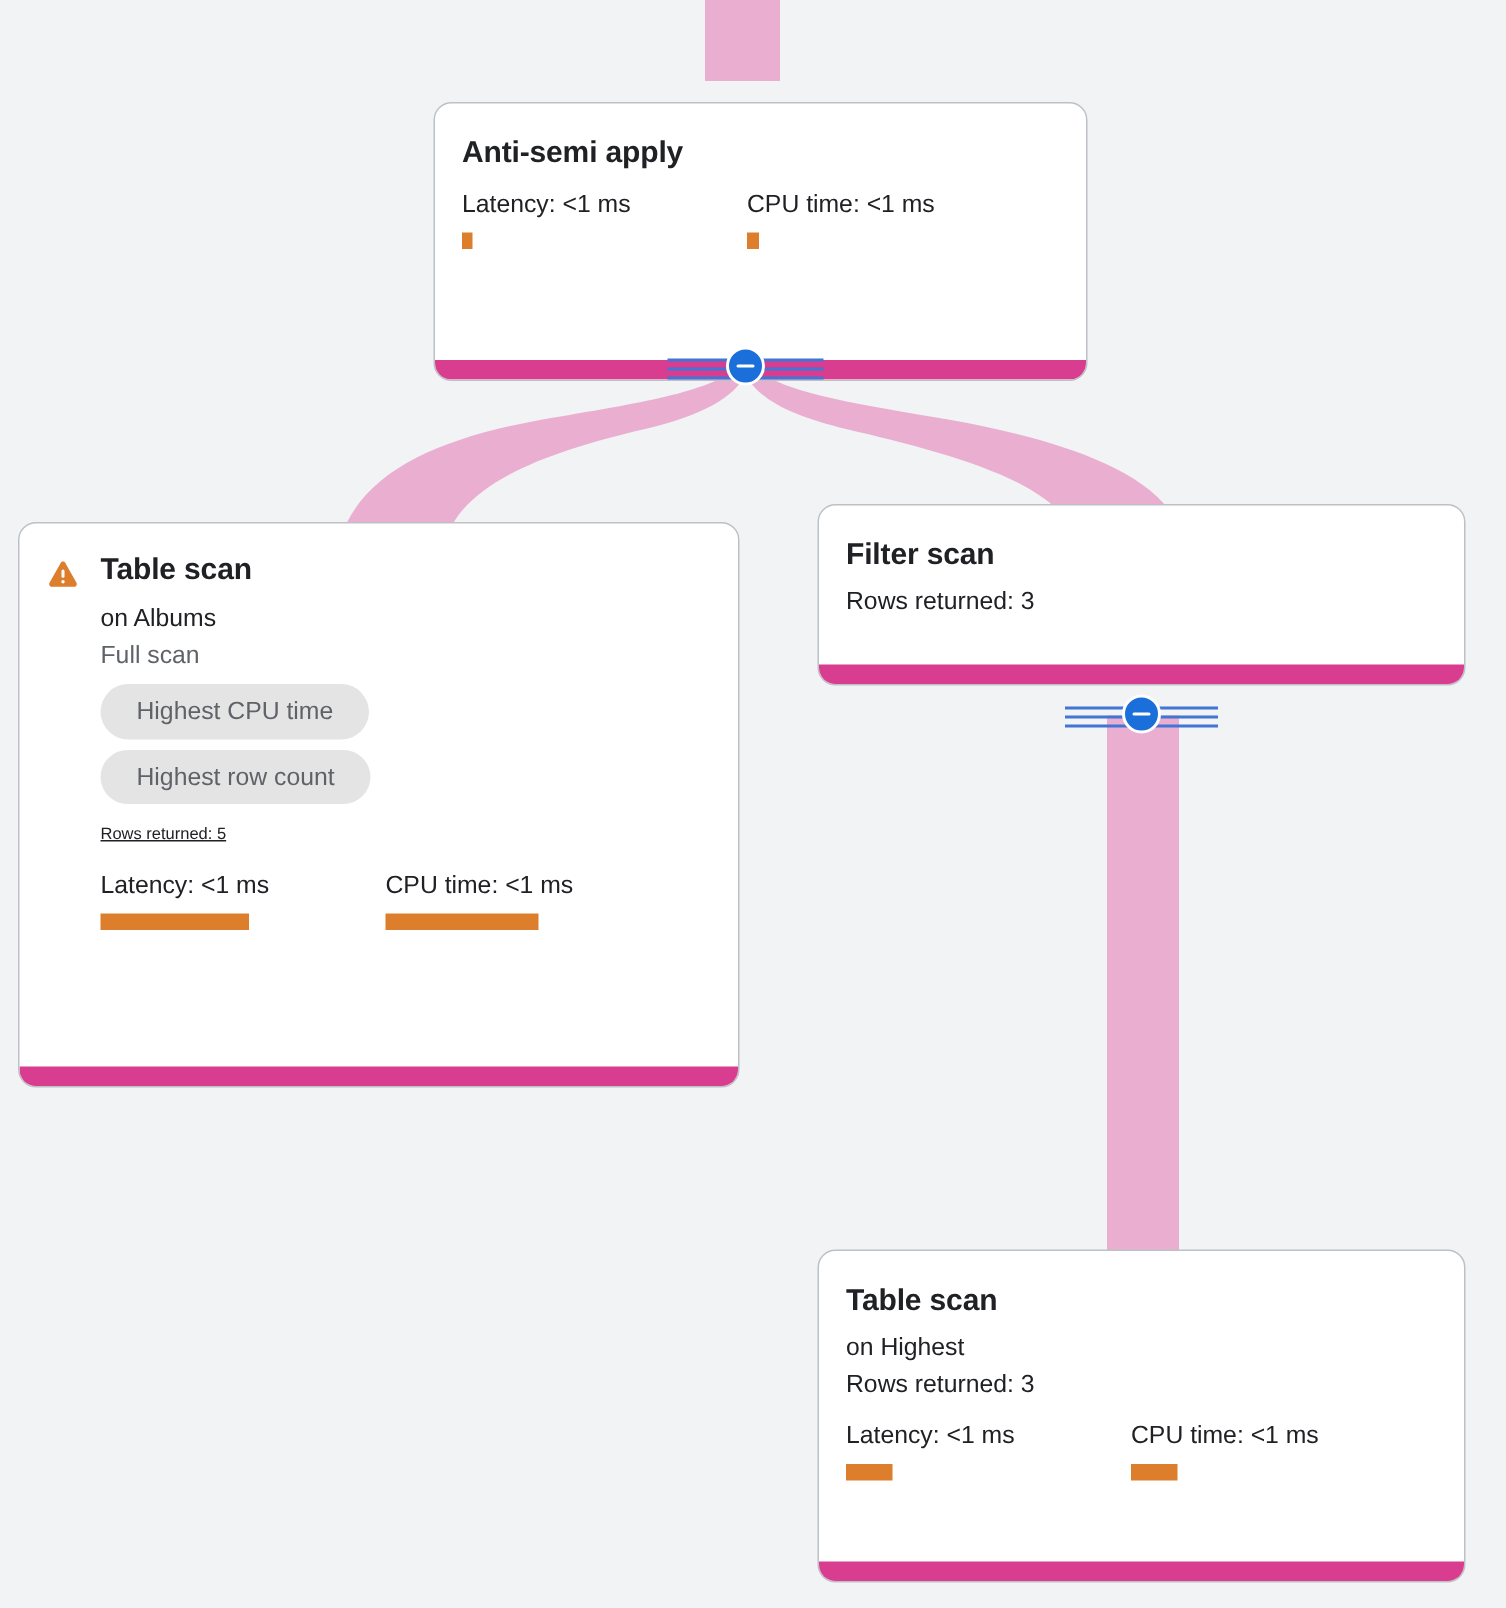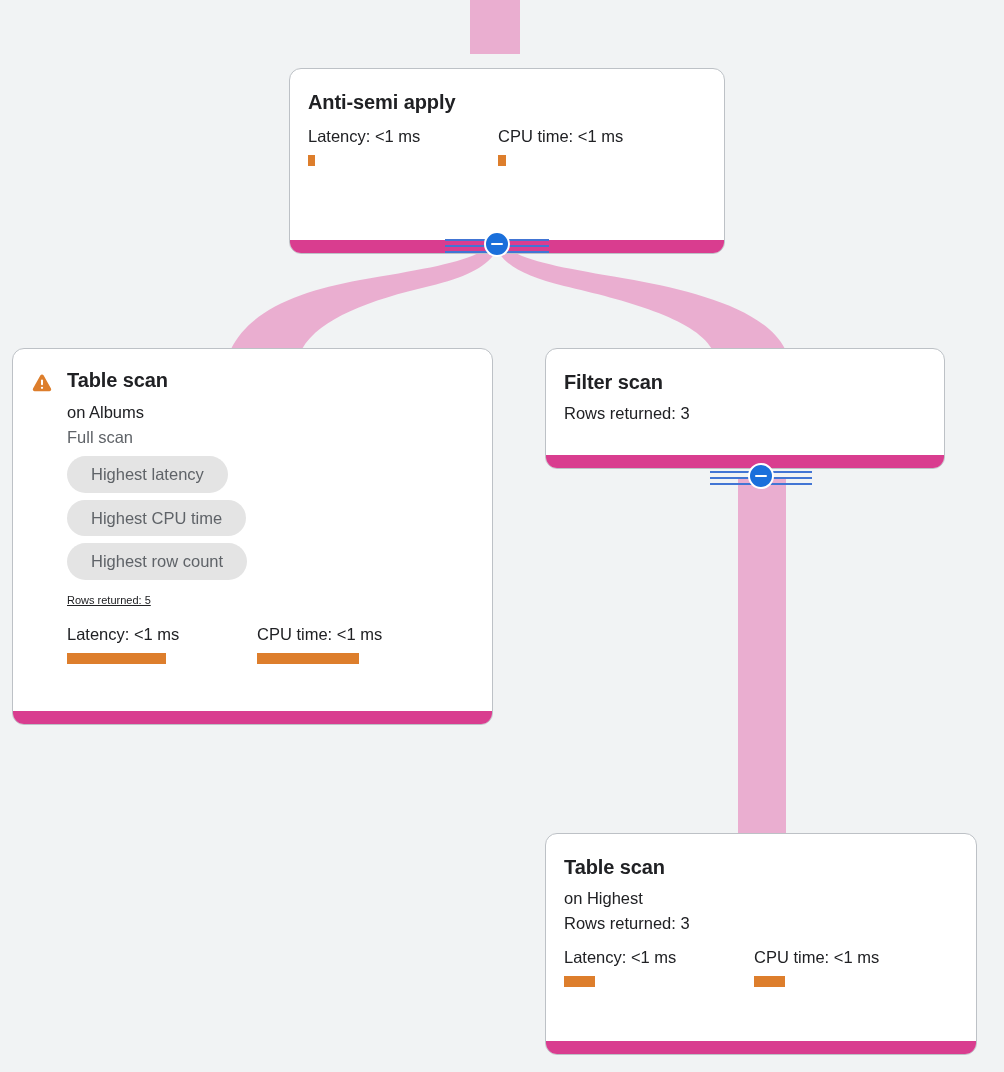--- a/index.html
+++ b/index.html
@@ -133,21 +133,21 @@
 
   
   #node-anti-semi-apply { left: 277px; top: 68px; width: 436px; height: 186px; margin-left: 12px; }
   #node-anti-semi-apply .node-body { padding: 20px 18px 8px 18px; }
   #node-anti-semi-apply .metric-a { width: 190px; }
 
   #node-table-scan-singers { left: 12px; top: 348px; width: 481px; height: 377px; }
   #node-table-scan-singers .node-body { padding: 18px 18px 8px 18px; }
   #node-table-scan-singers .metric-a { width: 190px; }
 
-  #node-filter-scan { left: 545px; top: 348px; width: 400px; height: 121px; }
+  #node-filter-scan { left: 545px; top: 336px; width: 432px; height: 121px; }
   #node-filter-scan .node-body { padding: 20px 18px 10px 18px; }
 
   #node-table-scan-albums { left: 545px; top: 833px; width: 432px; height: 222px; }
   #node-table-scan-albums .node-body { padding: 20px 18px 8px 18px; }
   #node-table-scan-albums .metric-a { width: 190px; }
 
   
   .toggle {
     position: absolute;
     z-index: 6;
@@ -250,21 +250,20 @@
                    c-0.36 -0.60 -0.37 -1.33 -0.02 -1.95 l8.10 -14.4 C10.65 2.98 11.28 2.6 12.0 2.6 Z" fill="#dd7e2c"></path>
           <rect x="10.9" y="8.3" width="2.2" height="6.1" rx="1.1" fill="#ffffff"></rect>
           <circle cx="12" cy="17.3" r="1.25" fill="#ffffff"></circle>
         </svg>
         <div class="node-title">Table scan</div>
       </div>
       <div style="padding-left:36px;">
         <div class="node-sub">on Albums</div>
         <div class="node-sub muted" style="margin-top:0;">Full scan</div>
         <div class="chip-list">
-          <div class="chip">Highest latency</div>
           <div class="chip">Highest CPU time</div>
           <div class="chip">Highest row count</div>
         </div>
         <div class="rows-line">Rows returned: 5</div>
         <div class="metrics">
           <div class="metric metric-a">
             <div class="metric-label">Latency: &lt;1 ms</div>
             <div class="metric-bar" style="width: 99px;"></div>
           </div>
           <div class="metric">

